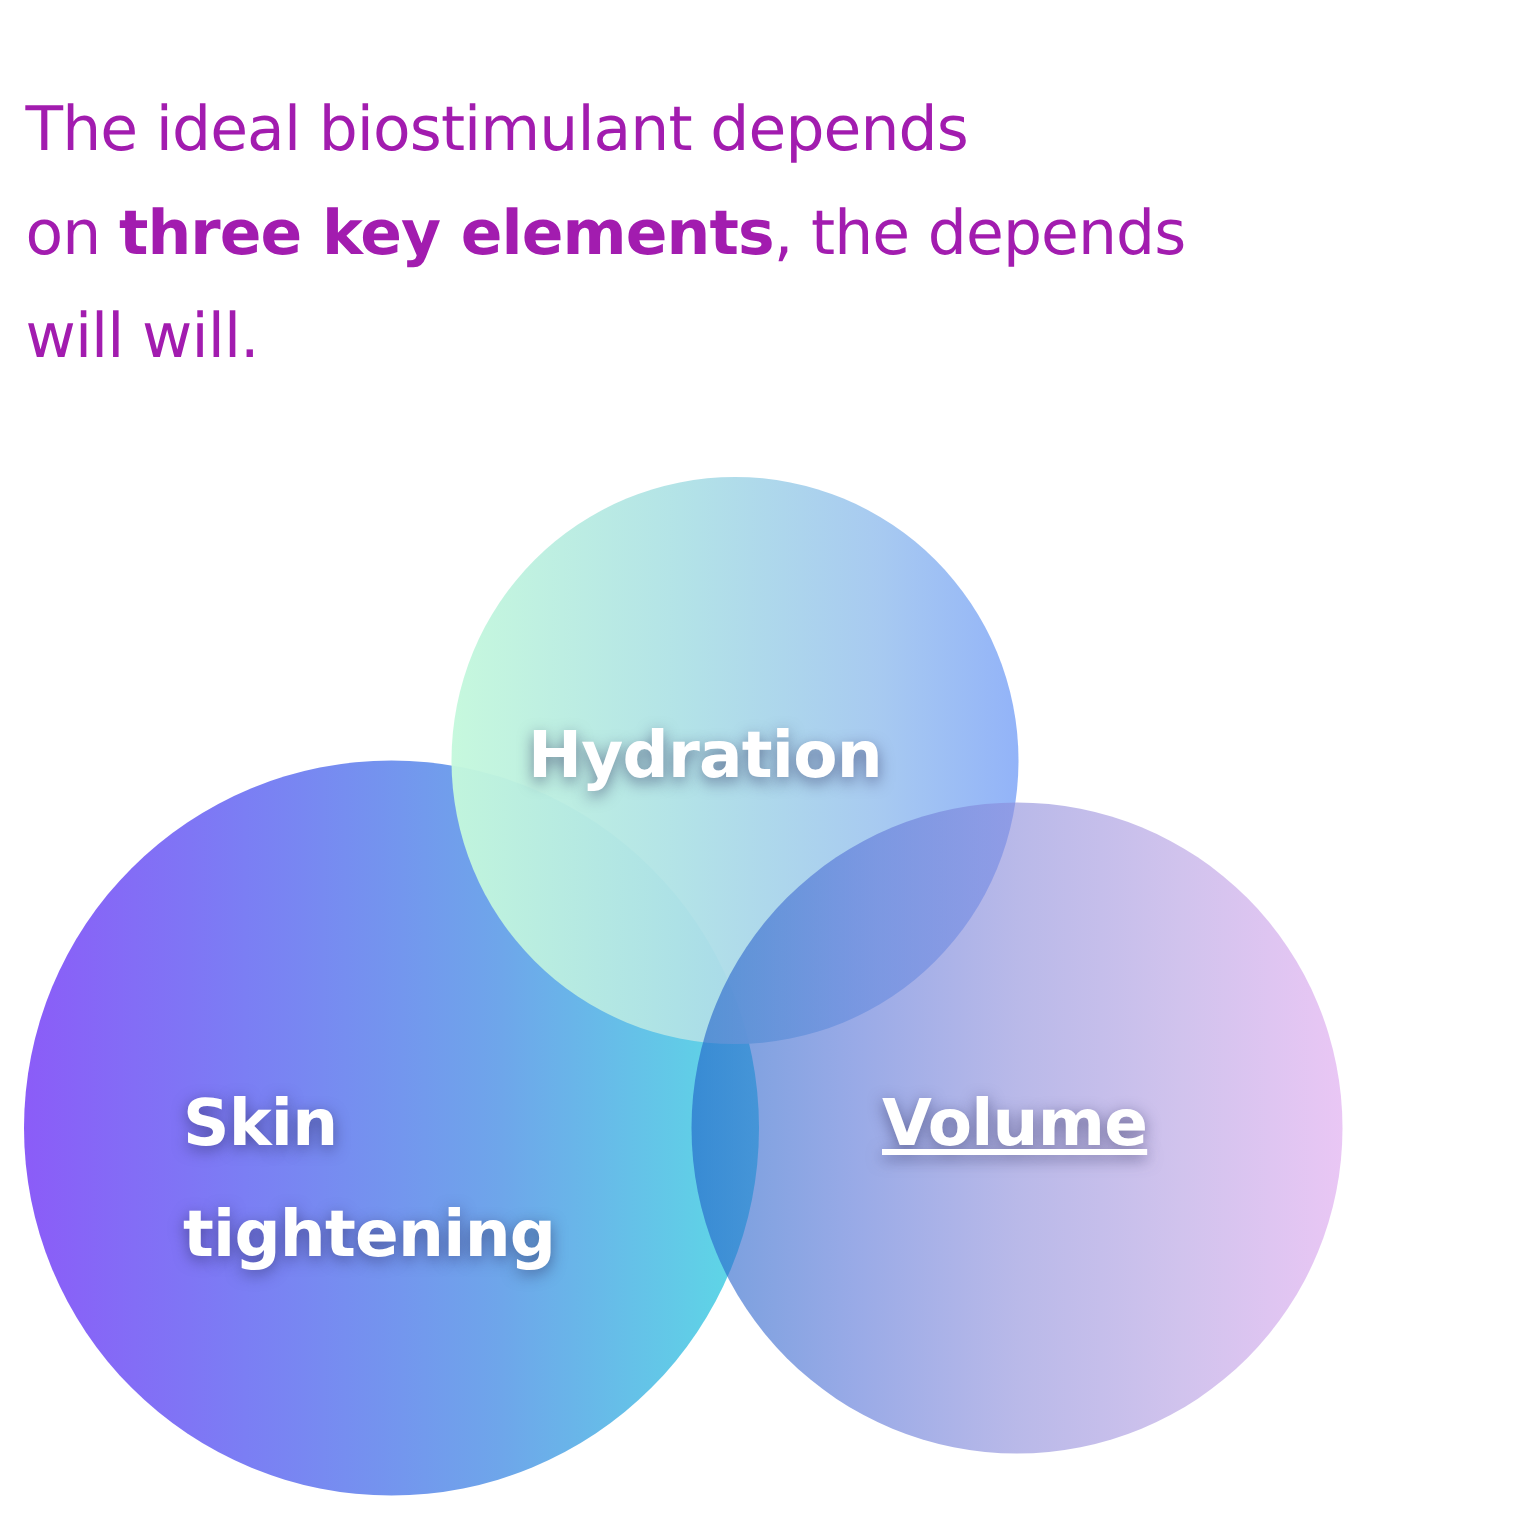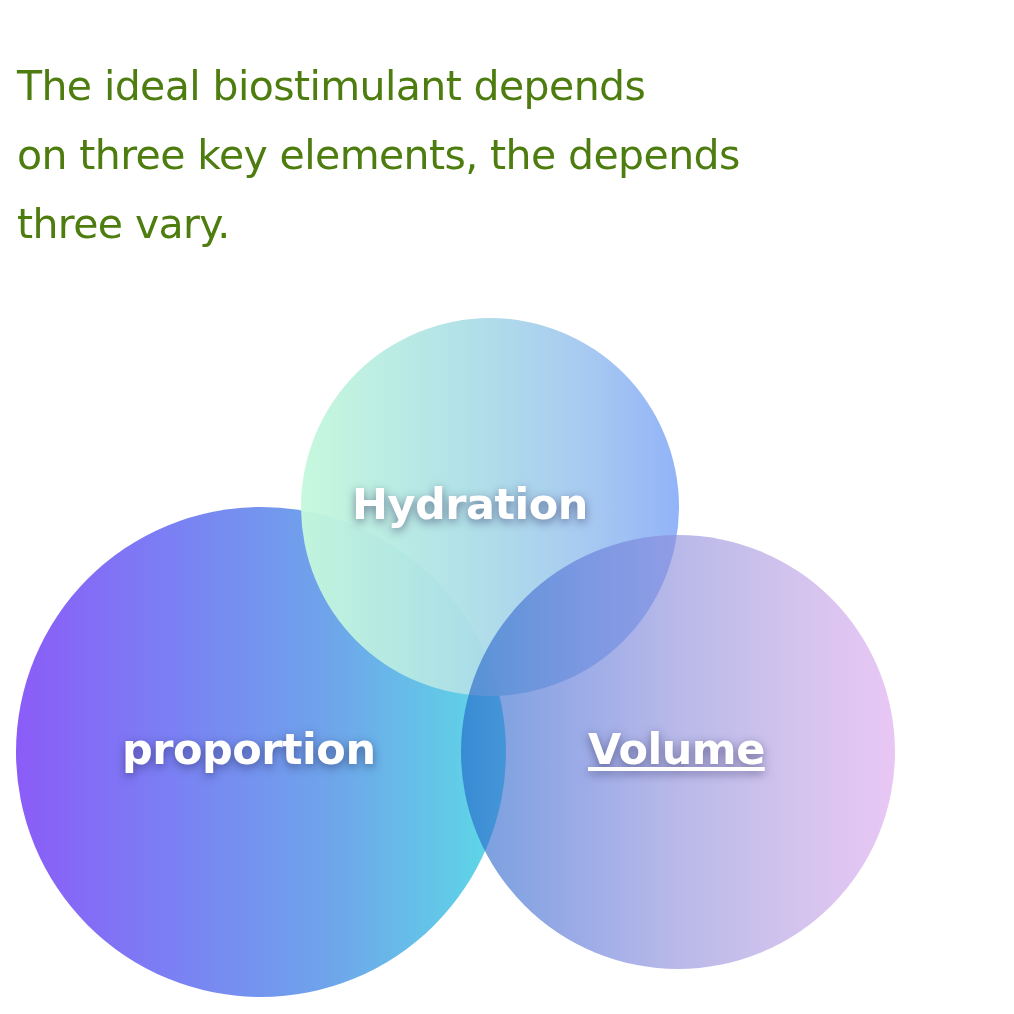--- a/index.html
+++ b/index.html
@@ -4,58 +4,59 @@
   <style>
     html, body { margin: 0; padding: 0; }
     body {
       width: 1014px; height: 1014px; background: #ffffff;
       position: relative; overflow: hidden;
       font-family: "DejaVu Sans", sans-serif;
     }
     .headline {
       position: absolute; left: 17px; top: 52px; width: 900px;
       font-family: "DejaVu Sans", sans-serif;
-      font-size: 41px; line-height: 69px; color: #4d7c0f;
+      font-size: 41px; line-height: 69px; color: #a21caf;
       letter-spacing: -0.6px;
       font-weight: normal;
     }
     .headline .line { display: block; white-space: nowrap; }
-    .headline b { font-weight: normal; }
+    .headline b { font-weight: bold; }
     .venn { position: absolute; left: 0; top: 0; width: 1014px; height: 1014px; }
     .circle { position: absolute; border-radius: 50%; }
     .label {
       position: absolute; color: #ffffff; font-weight: bold;
       font-family: "DejaVu Sans", sans-serif;
       font-size: 43px; line-height: 74px; letter-spacing: -0.5px;
       text-shadow: 0 3px 10px rgba(40, 40, 90, 0.55);
       white-space: nowrap;
     }
   </style>
 </head>
 <body>
 
 <div class="headline">
   <span class="line">The ideal biostimulant depends</span>
   <span class="line"><span>on </span><b>three key elements</b><span>, the depends</span></span>
-  <span class="line">three vary.</span>
+  <span class="line">will will.</span>
 </div>
 
 <div class="venn">
 
   <div class="circle" style="left:16px; top:507px; width:490px; height:490px;
               background: linear-gradient(90deg, #8b5cf8 0%, #7b7ef4 30%, #6ea6ea 65%, #5cdbe6 100%);"></div>
 
   <div class="circle" style="left:301px; top:318px; width:378px; height:378px;
               background: linear-gradient(90deg, #c4f8dc 0%, #b0e2e6 40%, #a4c8f0 75%, #8eb0f8 100%);
               opacity: 0.96;"></div>
 
   <div class="circle" style="left:461px; top:535px; width:434px; height:434px;
               background: linear-gradient(90deg, #1f62c8 0%, #5a76d8 25%, #8e8edb 50%, #b49ee2 75%, #dca4ee 100%);
               opacity: 0.62;"></div>
 
   <div class="label" style="left:352px; top:467px;">Hydration</div>
 
   <div class="label" style="left:122px; top:712px;">
-    <span style="display:block">proportion</span>
+    <span style="display:block">Skin</span>
+    <span style="display:block">tightening</span>
   </div>
 
   <div class="label" style="left:588px; top:712px;text-decoration:underline;">Volume</div>
 </div>
 
 </body></html>

